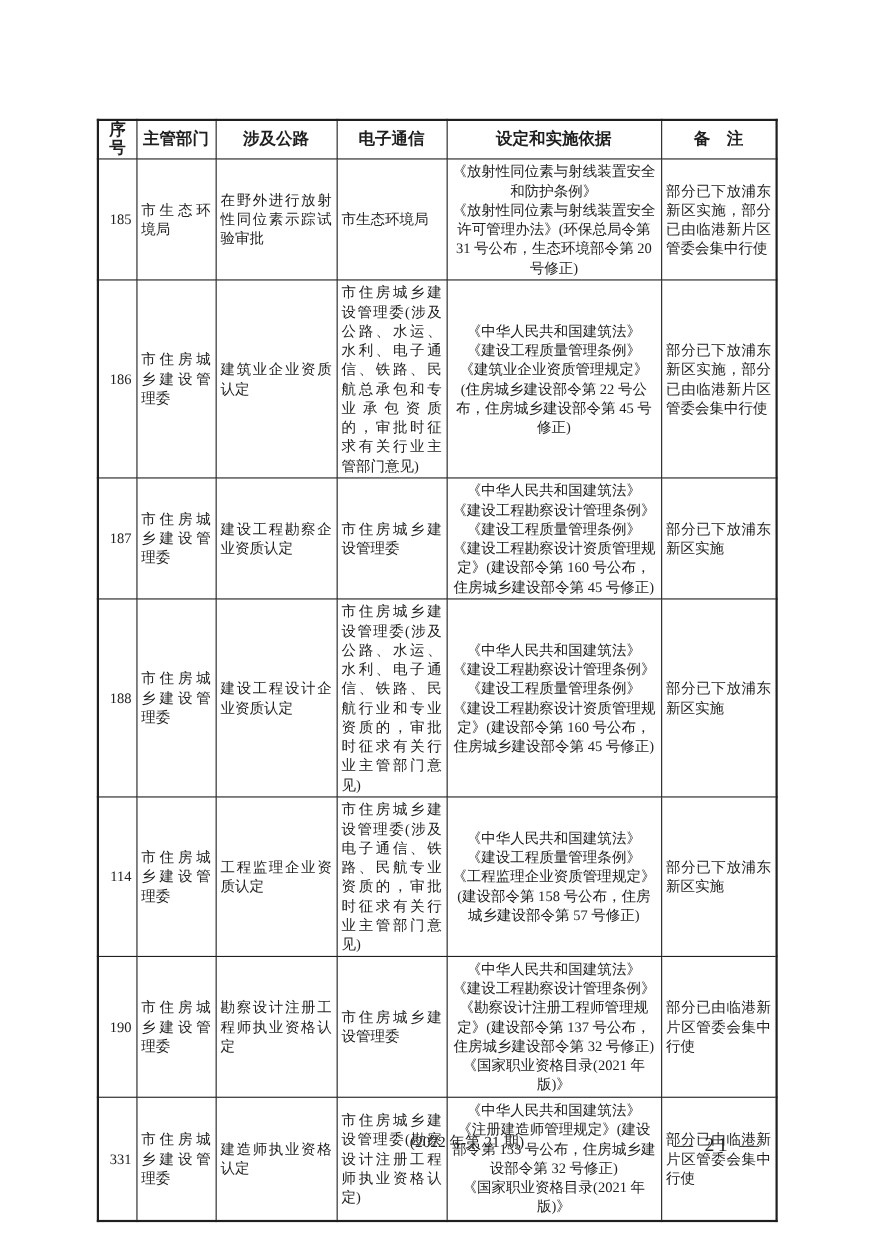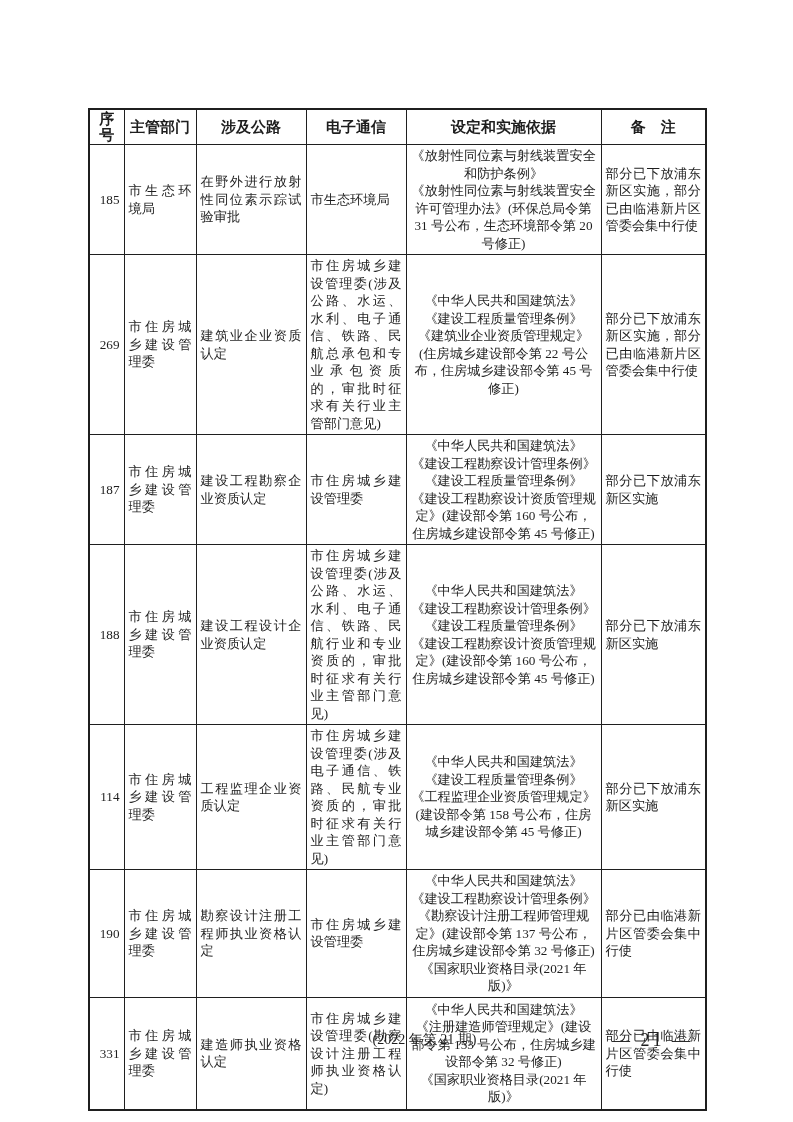--- a/index.html
+++ b/index.html
@@ -73,21 +73,21 @@
         <td class="c-just">在野外进行放射性同位素示踪试验审批</td>
         <td class="c-just">市生态环境局</td>
         <td class="c-basis">
           <div class="cite">《放射性同位素与射线装置安全和防护条例》</div>
           <div class="cite">《放射性同位素与射线装置安全许可管理办法》(环保总局令第 31 号公布，生态环境部令第 20 号修正)</div>
         </td>
         <td class="c-just">部分已下放浦东新区实施，部分已由临港新片区管委会集中行使</td>
       </tr>
 
       <tr style="height:158px">
-        <td class="c-no">269</td>
+        <td class="c-no">186</td>
         <td class="c-just">市住房城乡建设管理委</td>
         <td class="c-just">建筑业企业资质认定</td>
         <td class="c-just">市住房城乡建设管理委(涉及公路、水运、水利、电子通信、铁路、民航总承包和专业承包资质的，审批时征求有关行业主管部门意见)</td>
         <td class="c-basis">
           <div class="cite">《中华人民共和国建筑法》</div>
           <div class="cite">《建设工程质量管理条例》</div>
           <div class="cite">《建筑业企业资质管理规定》(住房城乡建设部令第 22 号公布，住房城乡建设部令第 45 号修正)</div>
         </td>
         <td class="c-just">部分已下放浦东新区实施，部分已由临港新片区管委会集中行使</td>
       </tr>
@@ -121,21 +121,21 @@
       </tr>
 
       <tr style="height:128px">
         <td class="c-no">114</td>
         <td class="c-just">市住房城乡建设管理委</td>
         <td class="c-just">工程监理企业资质认定</td>
         <td class="c-just">市住房城乡建设管理委(涉及电子通信、铁路、民航专业资质的，审批时征求有关行业主管部门意见)</td>
         <td class="c-basis">
           <div class="cite">《中华人民共和国建筑法》</div>
           <div class="cite">《建设工程质量管理条例》</div>
-          <div class="cite">《工程监理企业资质管理规定》(建设部令第 158 号公布，住房城乡建设部令第 45 号修正)</div>
+          <div class="cite">《工程监理企业资质管理规定》(建设部令第 158 号公布，住房城乡建设部令第 57 号修正)</div>
         </td>
         <td class="c-just">部分已下放浦东新区实施</td>
       </tr>
 
       <tr style="height:125px">
         <td class="c-no">190</td>
         <td class="c-just">市住房城乡建设管理委</td>
         <td class="c-just">勘察设计注册工程师执业资格认定</td>
         <td class="c-just">市住房城乡建设管理委</td>
         <td class="c-basis">

